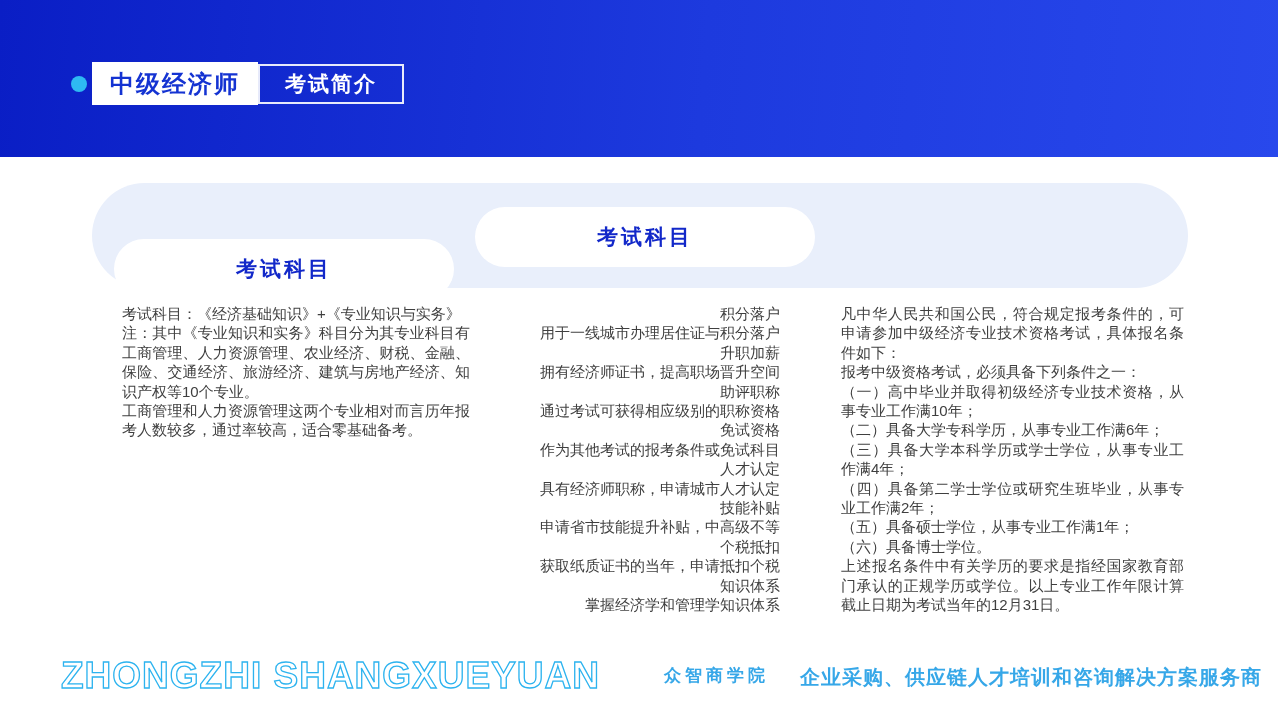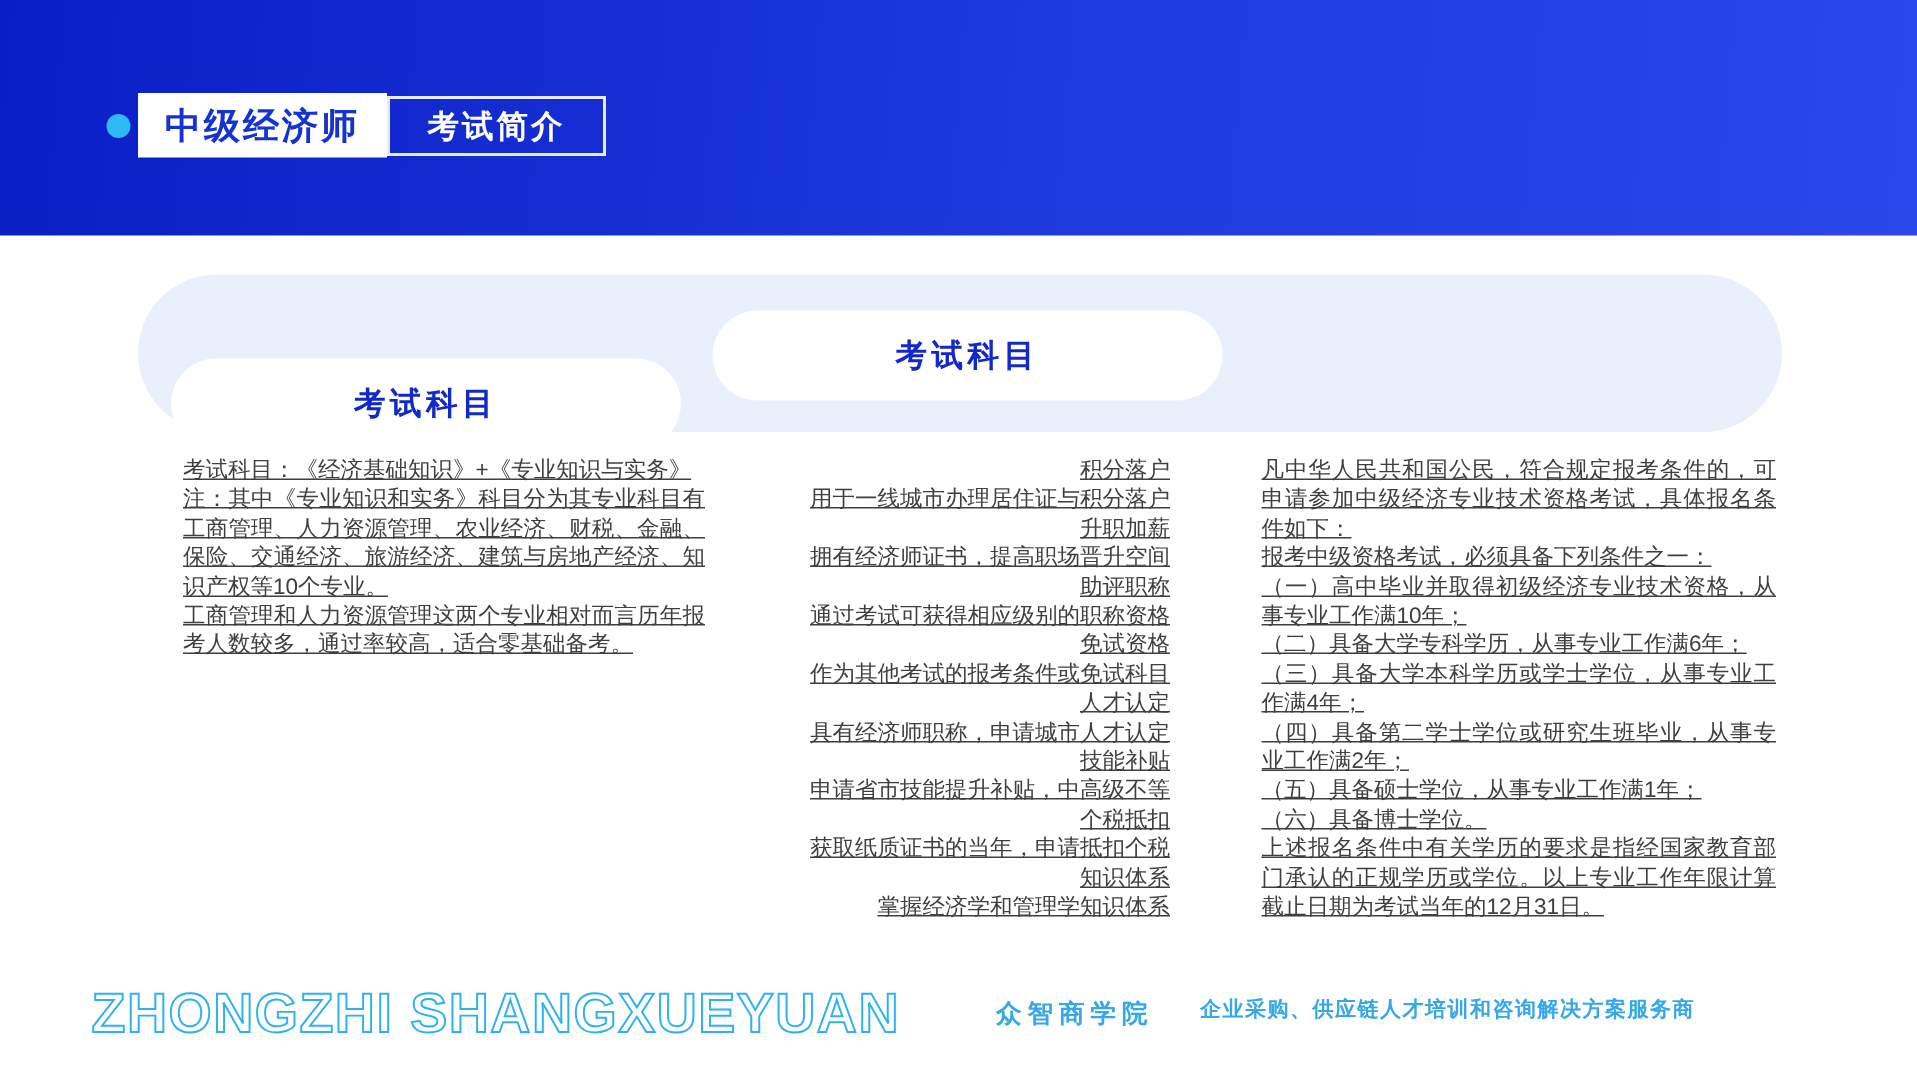--- a/index.html
+++ b/index.html
@@ -45,40 +45,40 @@
     cursor:pointer;
   }
   .pill-1{left:114px;width:340px;margin-top:32px;}
   .pill-2{left:475px;width:340px;}
   .pill-3{left:835px;width:333px;}
 
   
   .col{
     position:absolute;top:304px;
     color:#3f3f3f;font-size:15px;line-height:19.4px;
-    white-space:pre-line;text-align:justify;text-decoration:underline;
+    white-space:pre-line;text-align:justify;
   }
   .col-1{left:122px;width:348px;}
   .col-2{left:524px;width:256px;text-align:right;}
   .col-3{left:841px;width:343px;}
 
   
   .brand-en{
     position:absolute;left:61px;top:655px;
     font-size:37px;font-weight:bold;letter-spacing:1px;
     color:transparent;
     -webkit-text-stroke:1.3px #2cb3ef;
   }
   .brand-cn{
     position:absolute;left:664px;top:664px;
     color:#36a7e8;font-size:17px;font-weight:bold;letter-spacing:4px;
   }
   .tagline{
     position:absolute;left:800px;top:664px;
-    color:#36a7e8;font-size:14px;font-weight:bold;letter-spacing:1px;
+    color:#36a7e8;font-size:20px;font-weight:bold;letter-spacing:1px;
   }
 </style>
 </head>
 <body>
 
 <div class="slide">
 
   <div class="banner">
     <span class="bullet-dot"></span>
     <div class="tab-primary">中级经济师</div>

